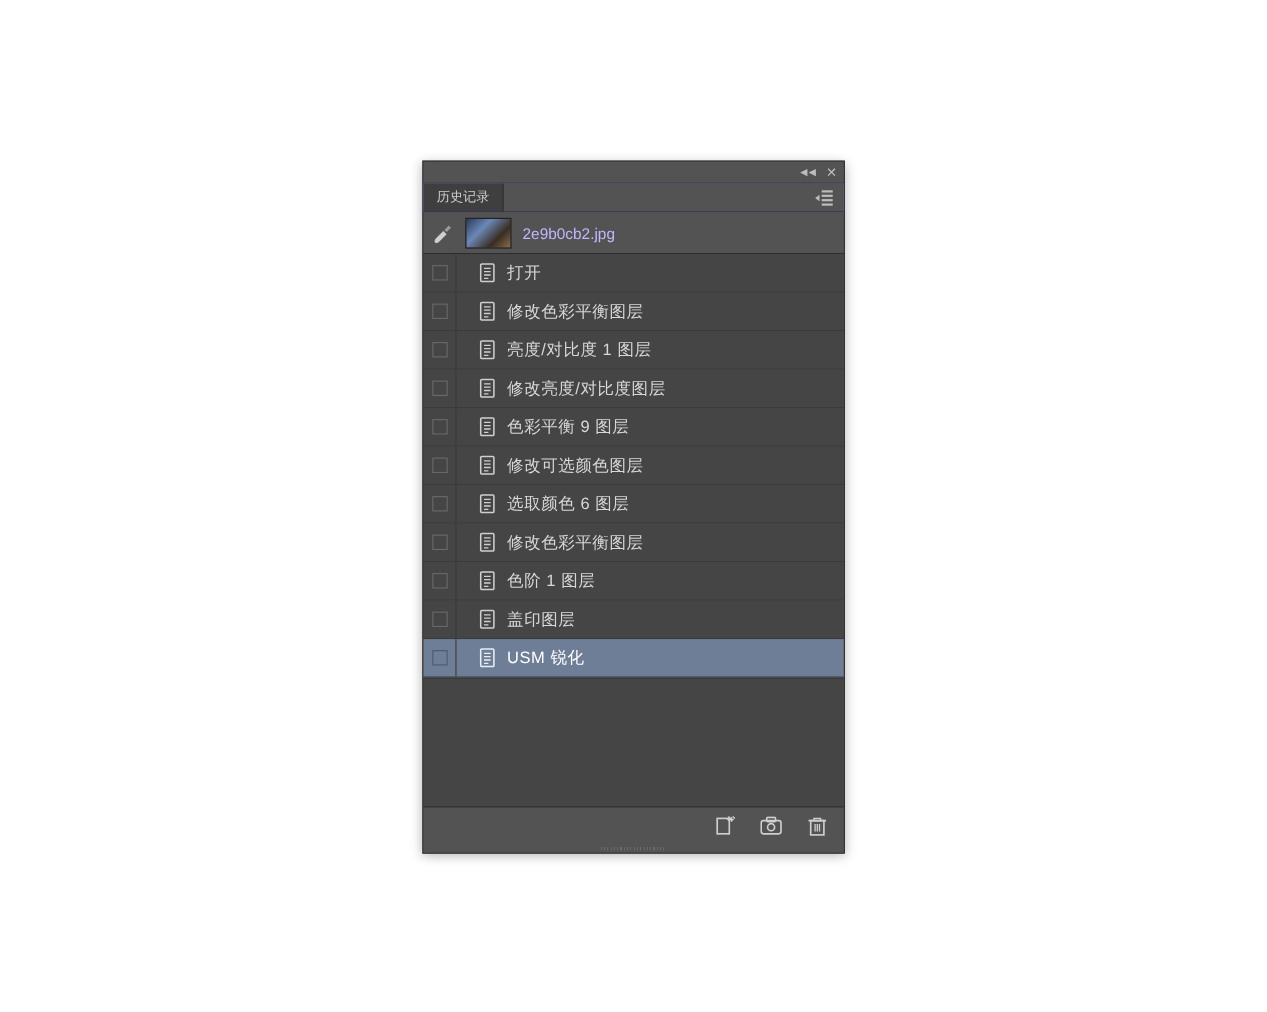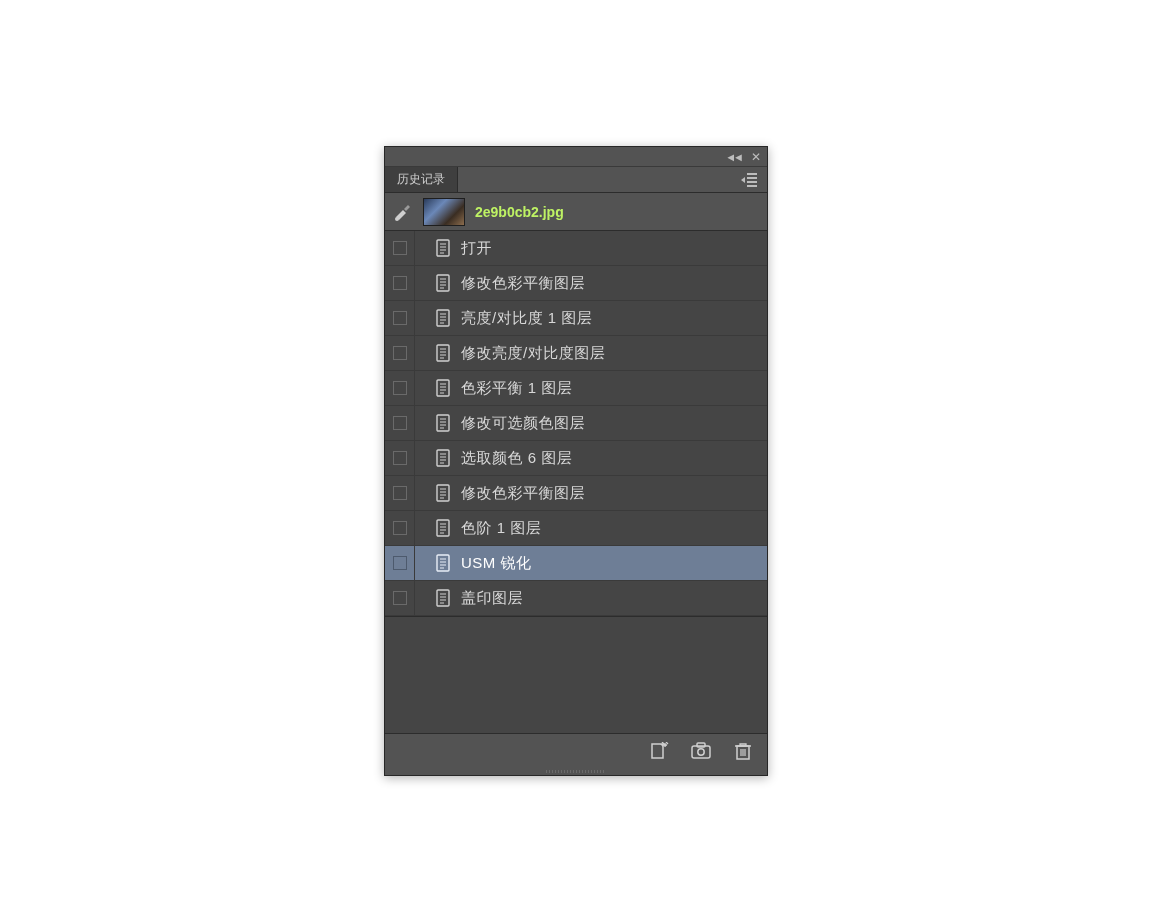--- a/index.html
+++ b/index.html
@@ -98,22 +98,22 @@
     width: 20px; height: 20px;
     position: relative;
   }
   .brush-icon svg { width: 100%; height: 100%; }
   .thumb {
     width: 42px; height: 28px;
     background: linear-gradient(135deg,#2a3b5a 0%, #6b88b8 35%, #3a2d22 70%, #8c6d4e 100%);
     border: 1px solid #1e1e1e;
   }
   .doc-name {
-    font-weight: bold;
-    color: #bef264;
+    font-weight: normal;
+    color: #c4b5fd;
     font-size: 14px;
   }
 
   .history-list {
     flex: 0 0 auto;
     display: flex;
     flex-direction: column;
     border-bottom: 1px solid #2c2c2c;
   }
   .history-item {
@@ -296,21 +296,21 @@
         <div class="snap-cell">
           <div class="snap-box"></div>
         </div>
         <div class="indent"></div>
         <div class="step-icon" style="color: rgb(207, 207, 207);">
 <svg viewBox="0 0 20 20">
   <rect x="4" y="2" width="12" height="16" rx="1" fill="none" stroke="currentColor" stroke-width="1.4"></rect>
   <path d="M7 6 H13 M7 9 H13 M7 12 H13 M7 15 H11" stroke="currentColor" stroke-width="1.2"></path>
 </svg>
         </div>
-        <div class="step-label">色彩平衡 1 图层</div>
+        <div class="step-label">色彩平衡 9 图层</div>
       </div>
       <div class="history-item">
         <div class="snap-cell">
           <div class="snap-box"></div>
         </div>
         <div class="indent"></div>
         <div class="step-icon" style="color: rgb(207, 207, 207);">
 <svg viewBox="0 0 20 20">
   <rect x="4" y="2" width="12" height="16" rx="1" fill="none" stroke="currentColor" stroke-width="1.4"></rect>
   <path d="M7 6 H13 M7 9 H13 M7 12 H13 M7 15 H11" stroke="currentColor" stroke-width="1.2"></path>
@@ -350,45 +350,45 @@
         </div>
         <div class="indent"></div>
         <div class="step-icon" style="color: rgb(207, 207, 207);">
 <svg viewBox="0 0 20 20">
   <rect x="4" y="2" width="12" height="16" rx="1" fill="none" stroke="currentColor" stroke-width="1.4"></rect>
   <path d="M7 6 H13 M7 9 H13 M7 12 H13 M7 15 H11" stroke="currentColor" stroke-width="1.2"></path>
 </svg>
         </div>
         <div class="step-label">色阶 1 图层</div>
       </div>
+      <div class="history-item">
+        <div class="snap-cell">
+          <div class="snap-box"></div>
+        </div>
+        <div class="indent"></div>
+        <div class="step-icon" style="color: rgb(207, 207, 207);">
+<svg viewBox="0 0 20 20">
+  <rect x="4" y="2" width="12" height="16" rx="1" fill="none" stroke="currentColor" stroke-width="1.4"></rect>
+  <path d="M7 6 H13 M7 9 H13 M7 12 H13 M7 15 H11" stroke="currentColor" stroke-width="1.2"></path>
+</svg>
+        </div>
+        <div class="step-label">盖印图层</div>
+      </div>
       <div class="history-item selected">
         <div class="snap-cell">
           <div class="snap-box"></div>
         </div>
         <div class="indent"></div>
         <div class="step-icon" style="color: rgb(232, 238, 247);">
 <svg viewBox="0 0 20 20">
   <rect x="4" y="2" width="12" height="16" rx="1" fill="none" stroke="currentColor" stroke-width="1.4"></rect>
   <path d="M7 6 H13 M7 9 H13 M7 12 H13 M7 15 H11" stroke="currentColor" stroke-width="1.2"></path>
 </svg>
         </div>
         <div class="step-label">USM 锐化</div>
-      </div>
-      <div class="history-item">
-        <div class="snap-cell">
-          <div class="snap-box"></div>
-        </div>
-        <div class="indent"></div>
-        <div class="step-icon" style="color: rgb(207, 207, 207);">
-<svg viewBox="0 0 20 20">
-  <rect x="4" y="2" width="12" height="16" rx="1" fill="none" stroke="currentColor" stroke-width="1.4"></rect>
-  <path d="M7 6 H13 M7 9 H13 M7 12 H13 M7 15 H11" stroke="currentColor" stroke-width="1.2"></path>
-</svg>
-        </div>
-        <div class="step-label">盖印图层</div>
       </div>
     </div>
 
   <div class="panel-body-fill"></div>
 
   <div class="panel-footer">
     <div class="footer-icon">
       <svg viewBox="0 0 20 18">
         <rect x="3" y="2" width="11" height="14" fill="none" stroke="#cfcfcf" stroke-width="1.5"></rect>
         <path d="M11 2 L14 5 L14 2 Z" fill="#cfcfcf"></path>

